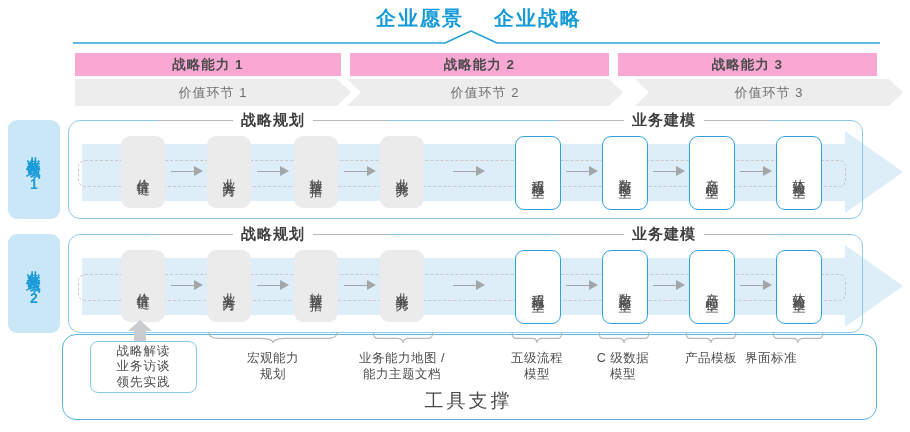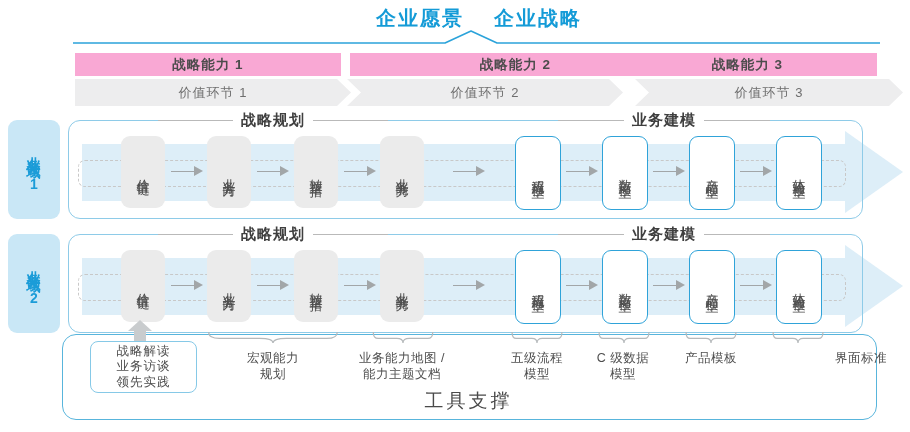--- a/index.html
+++ b/index.html
@@ -78,21 +78,21 @@
     <span>企业愿景</span>
     <span>企业战略</span>
   </div>
   <svg class="top-line-svg" viewBox="0 0 830 20">
     <path d="M13,16 L385,16 L411,4 L437,16 L820,16" fill="none" stroke="#2ba3da" stroke-width="1.6" stroke-linejoin="round"></path>
   </svg>
 
   <div class="cap-bar" style="left:75px;width:266px;">
     <span>战略能力 1</span>
   </div>
-  <div class="cap-bar" style="left:350px;width:259px;padding-left:36px;">
+  <div class="cap-bar" style="left:350px;width:259px;">
     <span>战略能力 2</span>
   </div>
   <div class="cap-bar" style="left:618px;width:259px;">
     <span>战略能力 3</span>
   </div>
 
   <div class="vl vl-1">
     <span>价值环节 1</span>
   </div>
   <div class="vl vl-2">
@@ -237,15 +237,15 @@
 
   <div class="note" style="left:332px;">业务能力地图 /
 能力主题文档</div>
   <div class="note" style="left:203px;">宏观能力
 规划</div>
   <div class="note" style="left:467px;">五级流程
 模型</div>
   <div class="note" style="left:553px;">C 级数据
 模型</div>
   <div class="note" style="left:641px;">产品模板</div>
-  <div class="note" style="left:747px;text-align:right;">界面标准</div>
+  <div class="note" style="left:701px;">界面标准</div>
 
 </div>
 
 </body></html>

